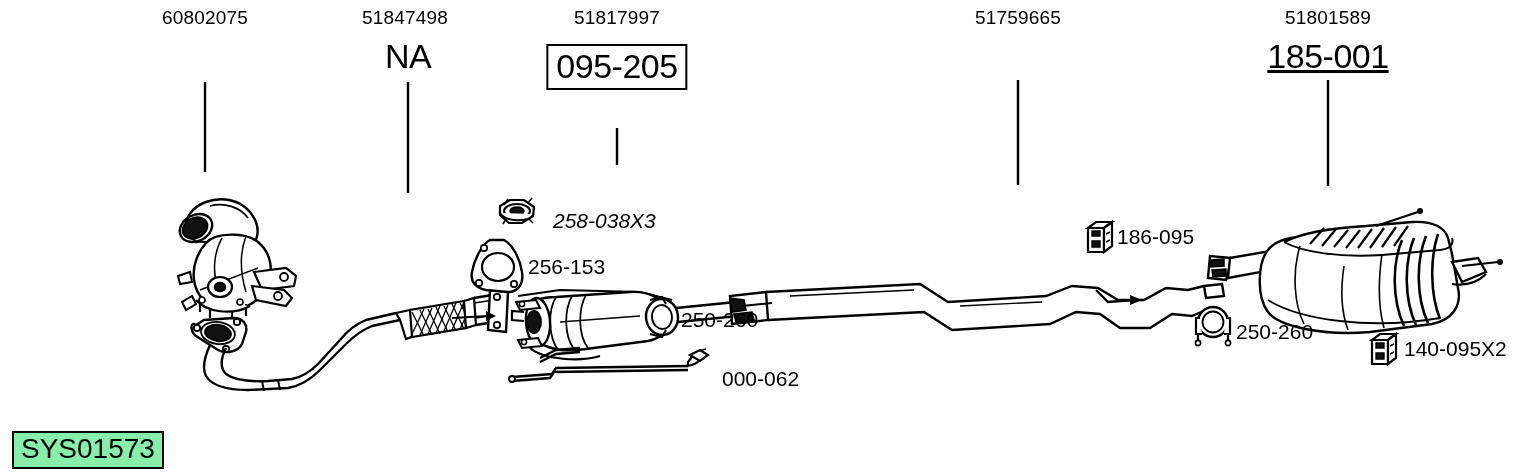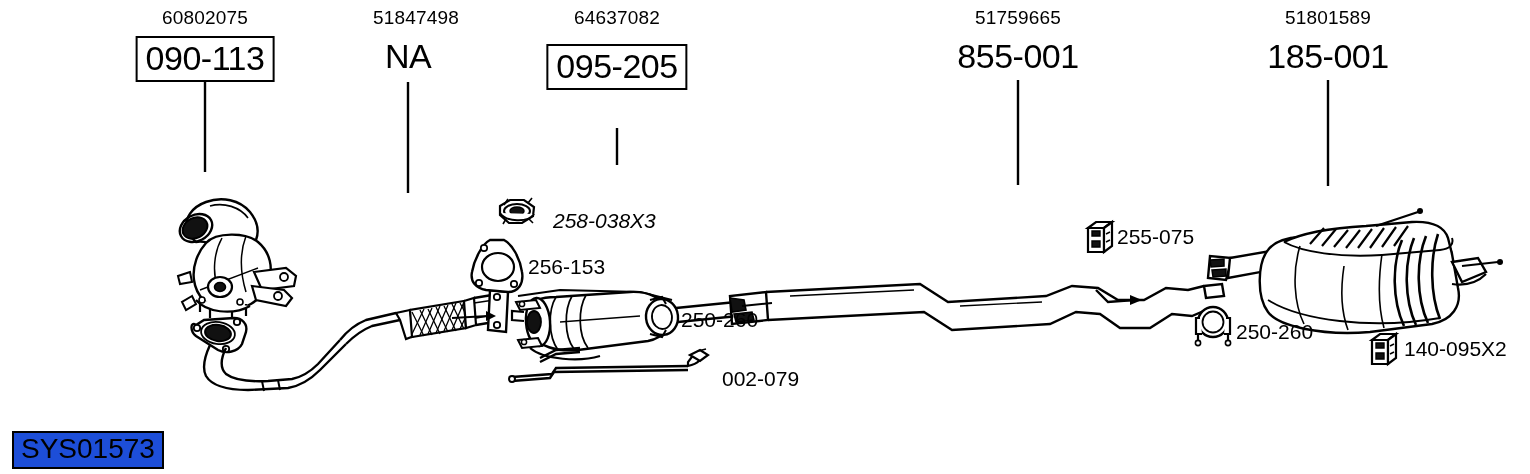--- a/index.html
+++ b/index.html
@@ -57,21 +57,21 @@
     white-space: nowrap;
     line-height: 1;
   }
   #sys-code {
     position: absolute;
     left: 12px;
     top: 431px;
     font-size: 28px;
     border: 2px solid #000;
     padding: 2px 7px 4px 7px;
-    background: #1d4ed8;
+    background: #86efac;
     line-height: 1;
     white-space: nowrap;
   }
 </style>
 </head>
 <body>
 
 <div id="page">
 
   <svg id="diagram-svg" viewBox="0 0 1530 474">
@@ -320,43 +320,41 @@
       <path d="M1372 340 L1380 334 L1396 334 L1388 340 Z" fill="#fff" stroke="#000" stroke-width="2.2"></path>
       <path d="M1388 340 L1396 334 L1396 358 L1388 364 Z" fill="#fff" stroke="#000" stroke-width="2.2"></path>
       <path d="M1376 343 L1384 343 L1384 348 L1376 348 Z" fill="#111" stroke="#000" stroke-width="1.4"></path>
       <path d="M1376 353 L1384 353 L1384 359 L1376 359 Z" fill="#111" stroke="#000" stroke-width="1.4"></path>
       <path d="M1390 338 L1394 336 M1390 346 L1394 344 M1390 354 L1394 352" stroke="#000" stroke-width="1.4"></path>
     </g>
 
   </svg>
 
   <div class="part-no" style="left:205px; top:8px;">60802075</div>
-  <div class="ref-code boxed" style="left:205px; top:36px;">090-113</div>
-
-  <div class="part-no" style="left:416px; top:8px;">51847498</div>
+
+  <div class="part-no" style="left:405px; top:8px;">51847498</div>
   <div class="ref-code plain" style="left:408px; top:36px;">NA</div>
 
-  <div class="part-no" style="left:617px; top:8px;">64637082</div>
+  <div class="part-no" style="left:617px; top:8px;">51817997</div>
   <div class="ref-code boxed" style="left:617px; top:44px;">095-205</div>
 
   <div class="part-no" style="left:1018px; top:8px;">51759665</div>
-  <div class="ref-code plain" style="left:1018px; top:36px;">855-001</div>
 
   <div class="part-no" style="left:1328px; top:8px;">51801589</div>
-  <div class="ref-code plain" style="left:1328px; top:36px;">185-001</div>
+  <div class="ref-code plain" style="left:1328px; top:36px;text-decoration:underline;">185-001</div>
 
   <div class="small-label" style="left:553px; top:210px;font-style:italic;">258-038X3</div>
 
   <div class="small-label" style="left:528px; top:256px;text-align:right;">256-153</div>
 
   <div class="small-label" style="left:681px; top:309px;">250-260</div>
 
-  <div class="small-label" style="left:722px; top:368px;">002-079</div>
-
-  <div class="small-label" style="left:1117px; top:226px;">255-075</div>
+  <div class="small-label" style="left:722px; top:368px;">000-062</div>
+
+  <div class="small-label" style="left:1117px; top:226px;">186-095</div>
 
   <div class="small-label" style="left:1236px; top:321px;">250-260</div>
 
   <div class="small-label" style="left:1404px; top:338px;">140-095X2</div>
 
   <div id="sys-code">SYS01573</div>
 
 </div>
 
 </body></html>

